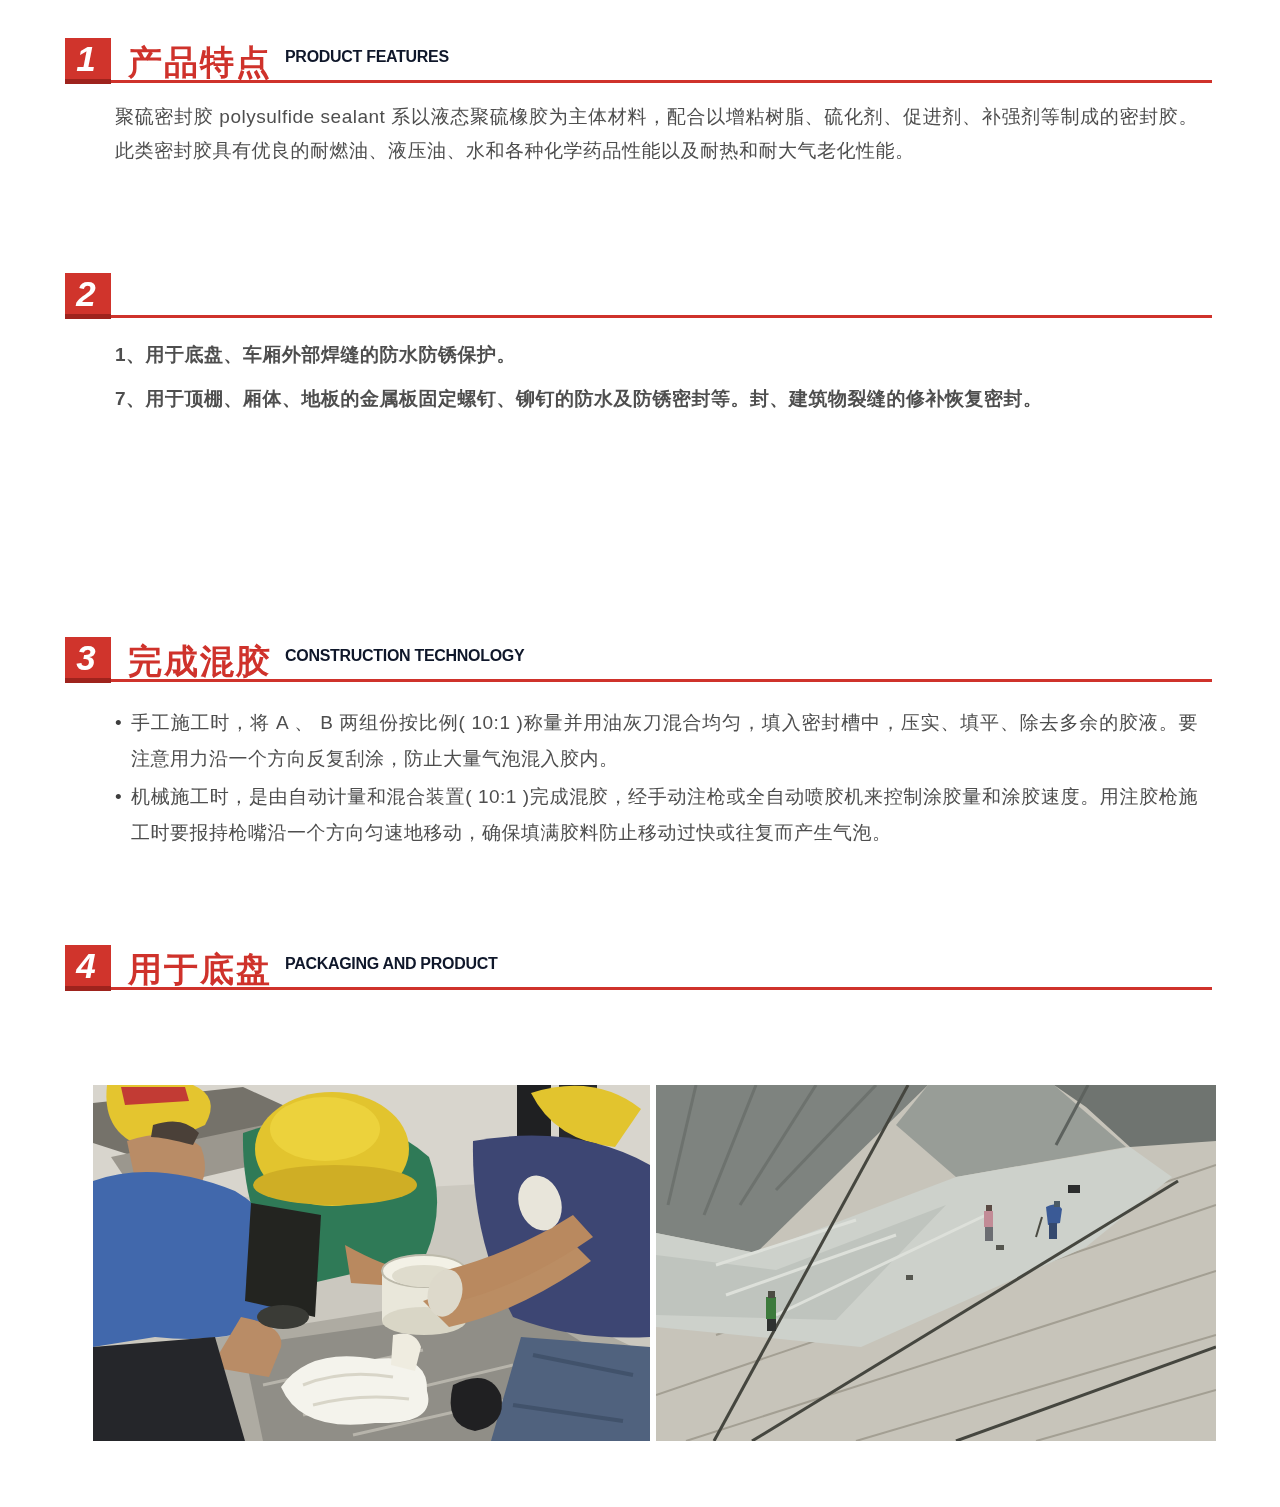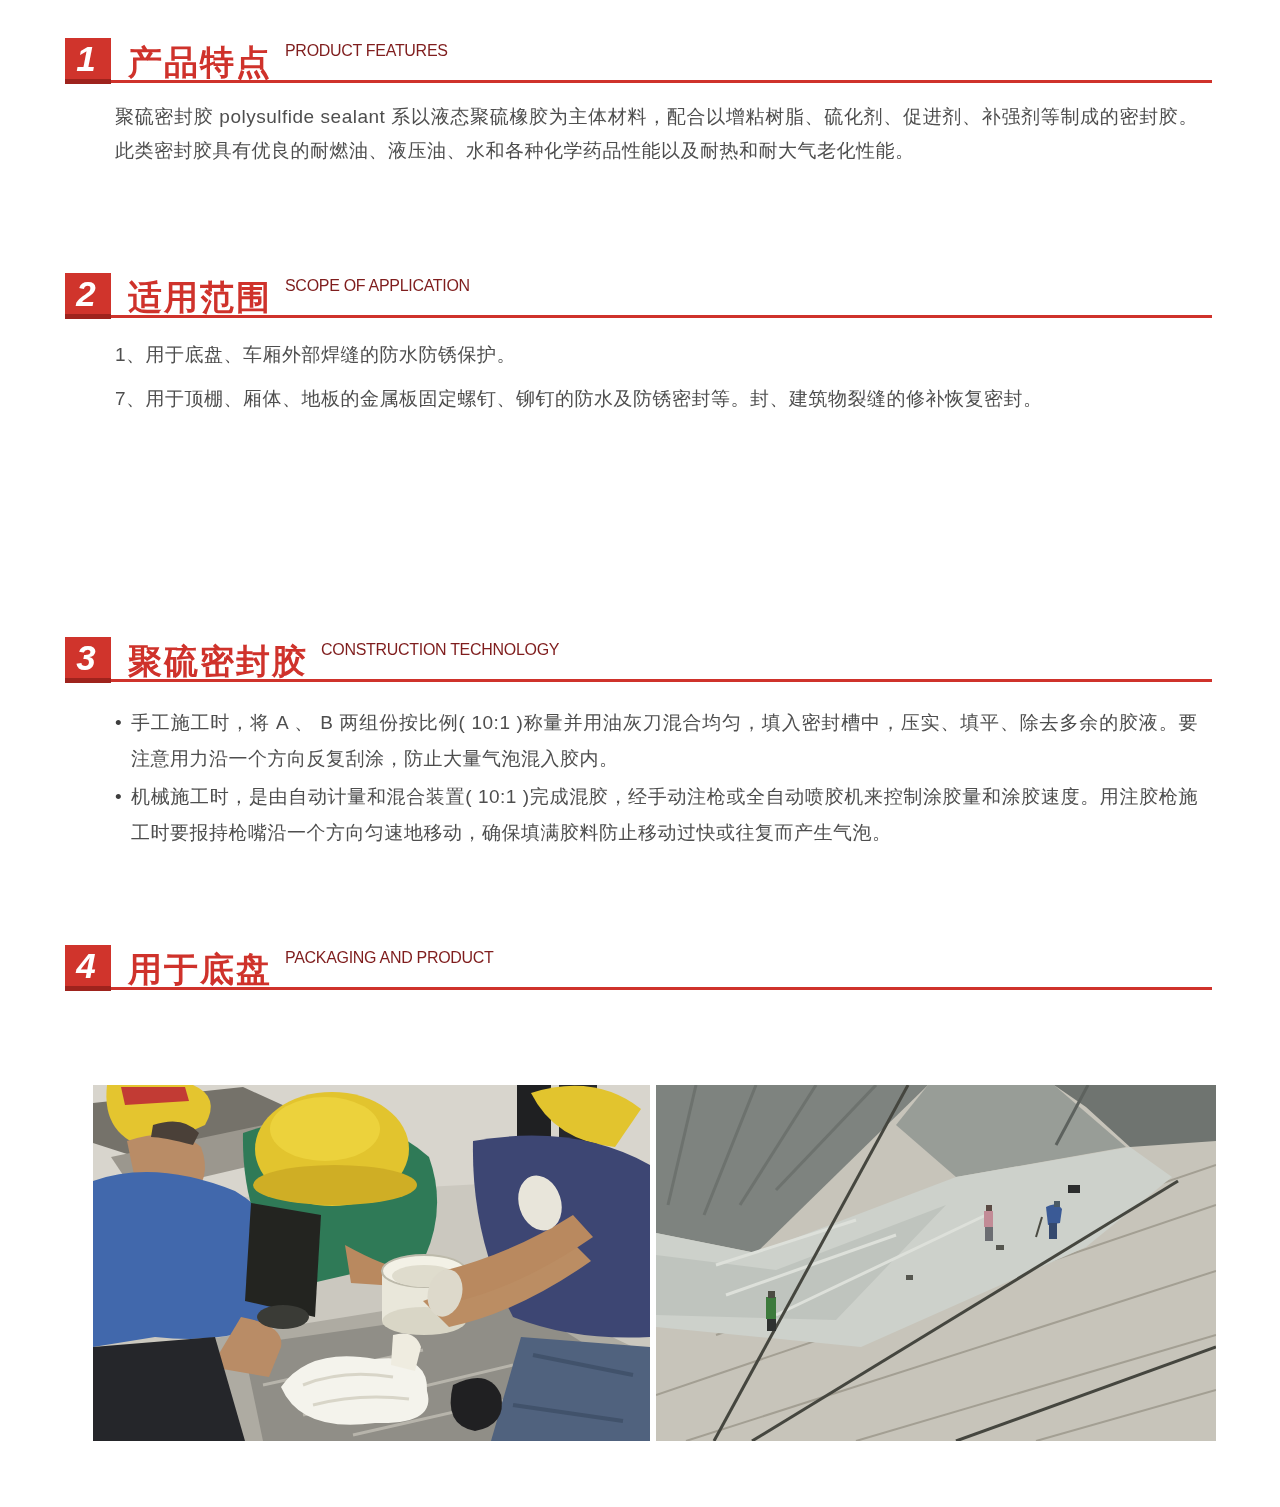--- a/index.html
+++ b/index.html
@@ -19,29 +19,29 @@
   .rule { position:absolute; left:2px; right:0; bottom:1px; height:3px; background:#cf322b; }
   .num-box {
     position:absolute; left:0; top:0; width:46px; height:46px;
     background:#d0342c; border-bottom:5px solid #9e231d;
     color:#ffffff; font-size:35px; font-weight:bold; font-style:italic;
     display:flex; align-items:center; justify-content:center; z-index:2;
     padding-right:4px;
   }
   .titles { position:absolute; left:63px; bottom:5px; display:flex; align-items:flex-end; gap:13px; white-space:nowrap; }
   .title-cn { color:#cf322b; font-size:34px; font-weight:bold; line-height:1; letter-spacing:2px; }
-  .title-en { color:#7f1d1d; font-size:16px; font-weight:normal; line-height:1; padding-bottom:20px; letter-spacing:-0.3px; }
+  .title-en { color:#0f172a; font-size:16px; font-weight:bold; line-height:1; padding-bottom:14px; letter-spacing:-0.3px; }
 
   .sec-body { margin:16px 14px 0 50px; color:#4e4e4e; font-size:19px; line-height:34px; letter-spacing:0.5px; text-align:justify; }
   #sec2 .sec-body { margin-top:20px; }
   #sec3 .sec-body { margin-top:22px; }
   #sec4 .sec-body { margin-top:20px; }
 
   .lead { color:#3d3d3d; font-weight:bold; line-height:33px; margin-bottom:16px; }
-  .app-list .li { line-height:32px; margin-bottom:7px; }
+  .app-list .li { line-height:32px; margin-bottom:7px;font-weight:bold; }
   .app-list .li:first-child { margin-bottom:12px; }
 
   .bullet-item { display:flex; line-height:36px; margin-bottom:2px; }
   .bullet-dot { width:16px; flex:0 0 16px; color:#3d3d3d; }
   .bullet-text { flex:1; }
 
   .photos { position:absolute; left:93px; top:1085px; width:1123px; height:356px; display:flex; gap:6px; }
   .photo { height:356px; overflow:hidden; background:#cfccc4; }
   .photo svg { display:block; }
   #photo-left { width:557px; }
@@ -63,39 +63,35 @@
     </div>
     <div class="sec-body">
       <p>聚硫密封胶 polysulfide sealant 系以液态聚硫橡胶为主体材料，配合以增粘树脂、硫化剂、促进剂、补强剂等制成的密封胶。此类密封胶具有优良的耐燃油、液压油、水和各种化学药品性能以及耐热和耐大气老化性能。</p>
     </div>
   </div>
 
   <div class="section" id="sec2">
     <div class="sec-header">
       <div class="rule"></div>
       <div class="num-box">2</div>
-      <div class="titles">
-        <span class="title-cn">适用范围</span>
-        <span class="title-en">SCOPE OF APPLICATION</span>
-      </div>
     </div>
     <div class="sec-body">
       <div class="app-list">
         <div class="li">1、用于底盘、车厢外部焊缝的防水防锈保护。</div>
         <div class="li">7、用于顶棚、厢体、地板的金属板固定螺钉、铆钉的防水及防锈密封等。封、建筑物裂缝的修补恢复密封。</div>
       </div>
     </div>
   </div>
 
   <div class="section" id="sec3">
     <div class="sec-header">
       <div class="rule"></div>
       <div class="num-box">3</div>
       <div class="titles">
-        <span class="title-cn">聚硫密封胶</span>
+        <span class="title-cn">完成混胶</span>
         <span class="title-en">CONSTRUCTION TECHNOLOGY</span>
       </div>
     </div>
     <div class="sec-body">
       <div class="bullet-item">
         <span class="bullet-dot">•</span>
         <span class="bullet-text">手工施工时，将 A 、 B 两组份按比例( 10:1 )称量并用油灰刀混合均匀，填入密封槽中，压实、填平、除去多余的胶液。要注意用力沿一个方向反复刮涂，防止大量气泡混入胶内。</span>
       </div>
       <div class="bullet-item">
         <span class="bullet-dot">•</span>

